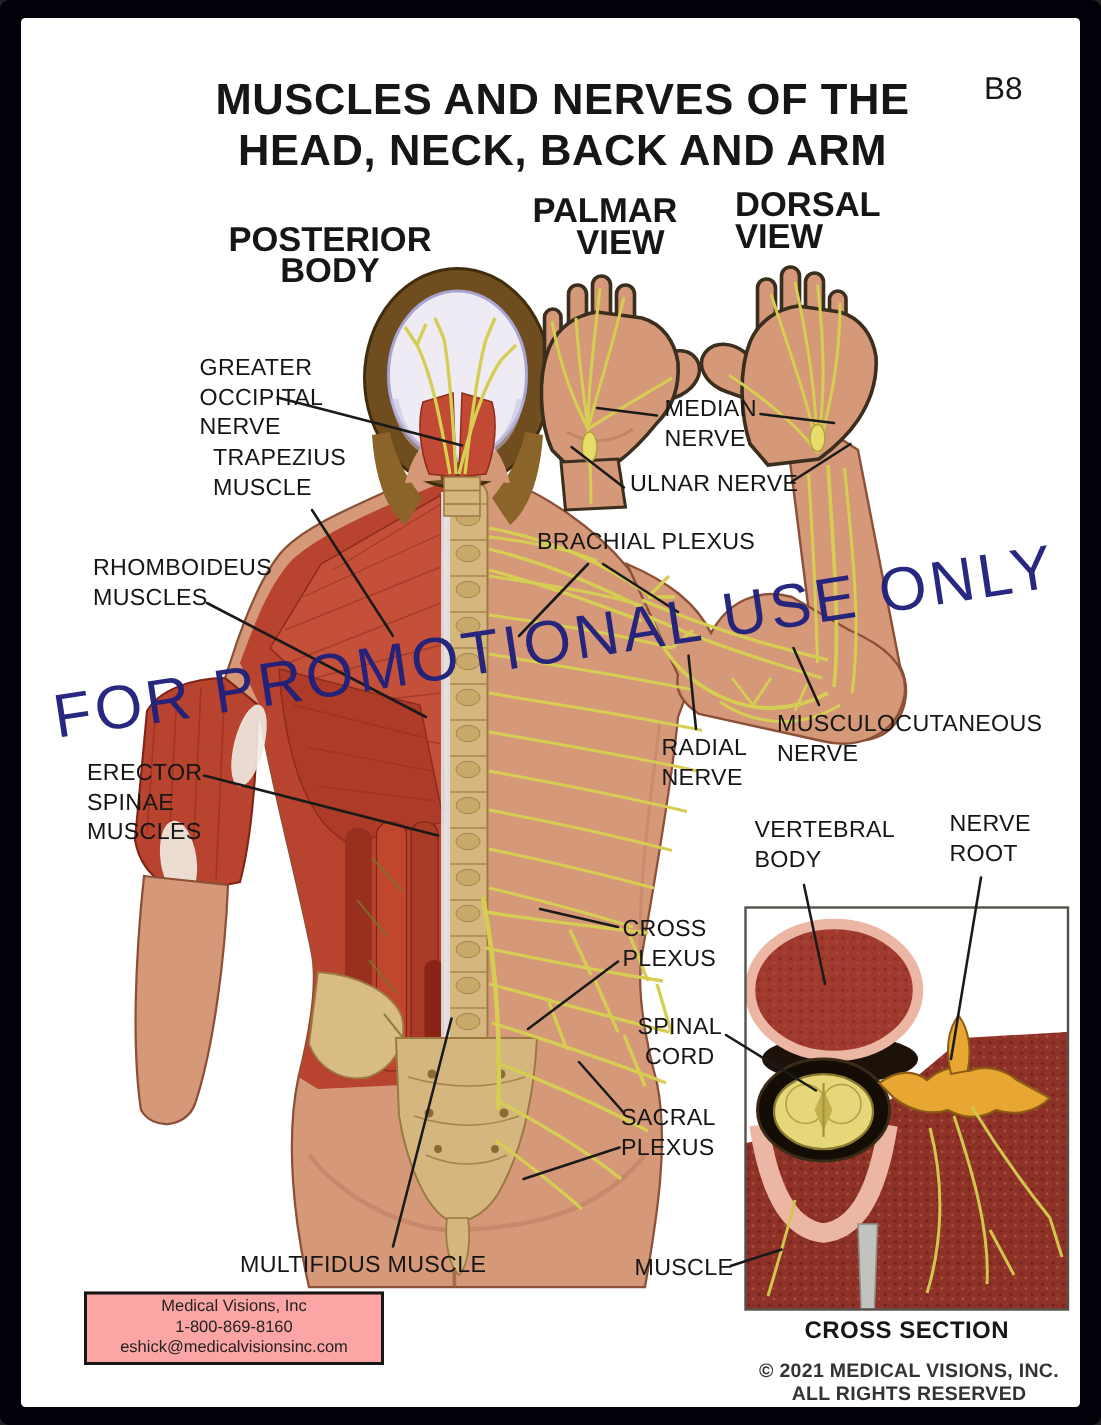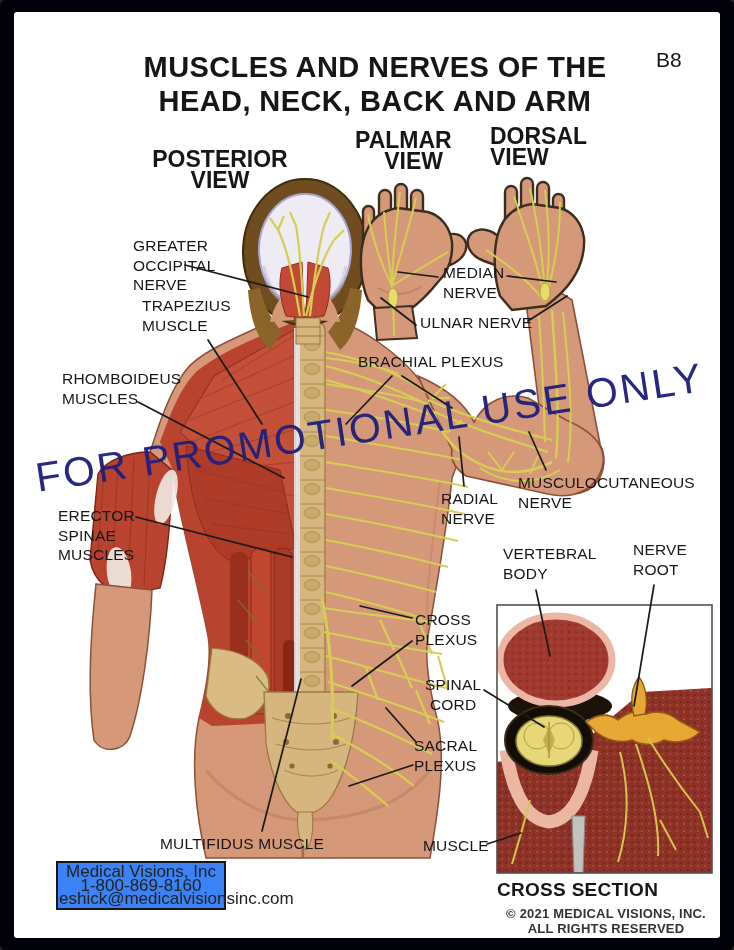--- a/index.html
+++ b/index.html
@@ -7,24 +7,24 @@
           font-family:"Liberation Sans",sans-serif;}
   .page{position:absolute;left:14px;top:12px;right:14px;bottom:12px;background:#ffffff;border-radius:3px;}
   .art{position:absolute;left:0;top:0;z-index:1;}
   .txt{position:absolute;z-index:3;color:#161616;}
   .title{font-weight:700;font-size:29px;line-height:34px;letter-spacing:.4px;text-align:center;white-space:pre-line;}
   .code{font-size:21px;}
   .vh{font-weight:700;font-size:23px;line-height:21px;white-space:pre-line;}
   .lbl{font-size:15.5px;line-height:19.5px;letter-spacing:.2px;white-space:pre-line;}
   .watermark{position:absolute;left:36px;top:455px;z-index:6;font-size:41px;font-weight:500;letter-spacing:2.5px;
              color:#20207c;transform:rotate(-8.6deg);transform-origin:0 50%;white-space:nowrap;opacity:.96;}
-  .caption{font-weight:700;font-size:19px;letter-spacing:.3px;}
+  .caption{font-weight:700;font-size:16px;letter-spacing:.3px;text-align:center;}
   .copyright{font-size:13px;font-weight:700;letter-spacing:.2px;text-align:center;color:#333;}
-  .contact{position:absolute;left:56px;top:861px;width:164px;z-index:3;border:2px solid #161616;background:#3b82f6;
-           padding:2px 1px;text-align:center;font-size:17px;line-height:13.5px;color:#222;}
+  .contact{position:absolute;left:56px;top:861px;width:164px;z-index:3;border:2px solid #161616;background:#fca5a5;
+           padding:2px 16px;text-align:center;font-size:11px;line-height:13.5px;color:#222;}
 </style>
 </head>
 <body>
 
 <div class="poster">
   <div class="page"></div>
 
   <svg class="art" width="734" height="950" viewBox="0 0 734 950">
     <defs>
       <pattern id="speck" width="7" height="7" patternUnits="userSpaceOnUse">
@@ -277,21 +277,21 @@
       <line x1="413" y1="765" x2="349" y2="786"></line>
       <line x1="262" y1="831" x2="301" y2="679"></line>
       <line x1="487" y1="844" x2="521" y2="833"></line>
     </g>
   </svg>
 
   <div class="txt title" style="left:75px;top:50px;width:600px;">MUSCLES AND NERVES OF THE
 HEAD, NECK, BACK AND ARM</div>
   <div class="txt code" style="left:656px;top:48px;">B8</div>
 
-  <div class="txt vh" style="left:120px;top:149px;width:200px;text-align:center;">POSTERIOR VIEW</div>
+  <div class="txt vh" style="left:120px;top:149px;width:200px;text-align:center;">POSTERIOR BODY</div>
   <div class="txt vh" style="left:355px;top:130px;width:88px;text-align:right;">PALMAR
 VIEW</div>
   <div class="txt vh" style="left:490px;top:126px;width:85px;">DORSAL
 VIEW</div>
 
   <div class="txt lbl" style="left:133px;top:236px;">GREATER
 OCCIPITAL
 NERVE</div>
   <div class="txt lbl" style="left:142px;top:296px;">TRAPEZIUS
 MUSCLE</div>

